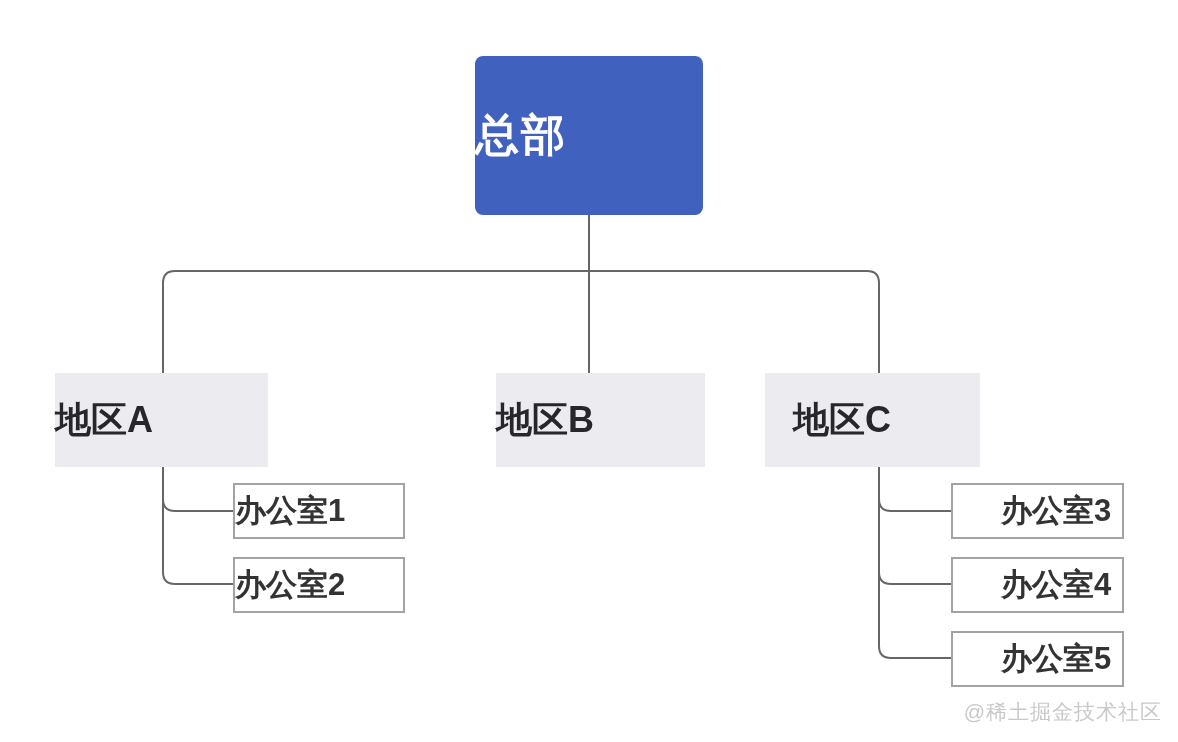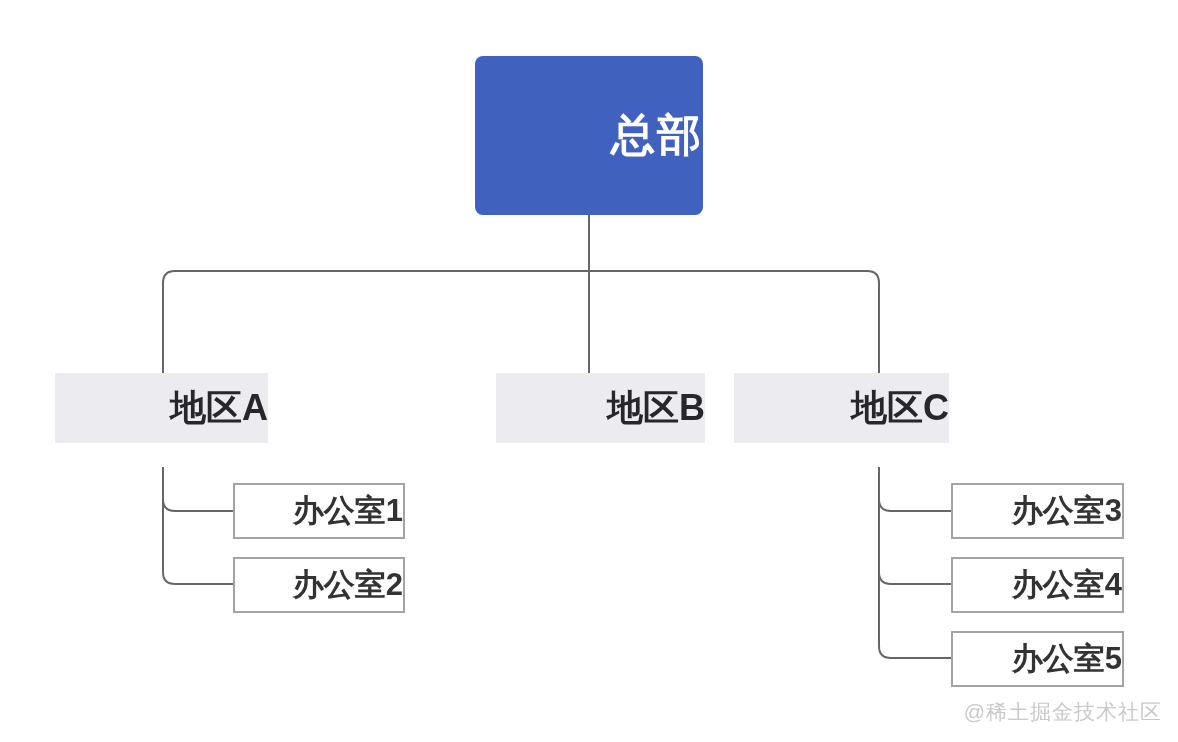--- a/index.html
+++ b/index.html
@@ -20,57 +20,57 @@
     left: 0;
     top: 0;
     width: 1178px;
     height: 742px;
     z-index: 1;
   }
   .node {
     position: absolute;
     display: flex;
     align-items: center;
-    justify-content: flex-end;
+    justify-content: flex-start;
     box-sizing: border-box;
     z-index: 2;
   }
   .node-root {
     left: 475px;
     top: 56px;
     width: 228px;
     height: 159px;
     background: #4161BE;
     border-radius: 8px;
     color: #ffffff;
     font-size: 44px;
     font-weight: bold;
     letter-spacing: 2px;
   }
   .node-region {
     top: 373px;
-    height: 70px;
+    height: 94px;
     background: #EBEBF0;
     color: #26262B;
     font-size: 36px;
     font-weight: bold;
   }
   .node-region-a { left: 55px;  width: 213px; }
   .node-region-b { left: 484px; width: 209px; margin-left: 12px; }
-  .node-region-c { left: 734px; width: 215px; }
+  .node-region-c { left: 765px; width: 215px; padding-left: 28px; }
   .node-office {
     height: 56px;
     background: #ffffff;
     border: 2px solid #a3a3a3;
     color: #333333;
     font-size: 31px;
     font-weight: bold;
   }
   .office-left  { left: 233px; width: 172px; }
-  .office-right { left: 951px; width: 173px; }
+  .office-right { left: 951px; width: 173px; padding-left: 48px; }
   .office-row-1 { top: 483px; }
   .office-row-2 { top: 557px; }
   .office-row-3 { top: 631px; }
   .watermark {
     position: absolute;
     right: 16px;
     bottom: 16px;
     color: #C9C9C9;
     font-size: 21px;
     z-index: 3;

